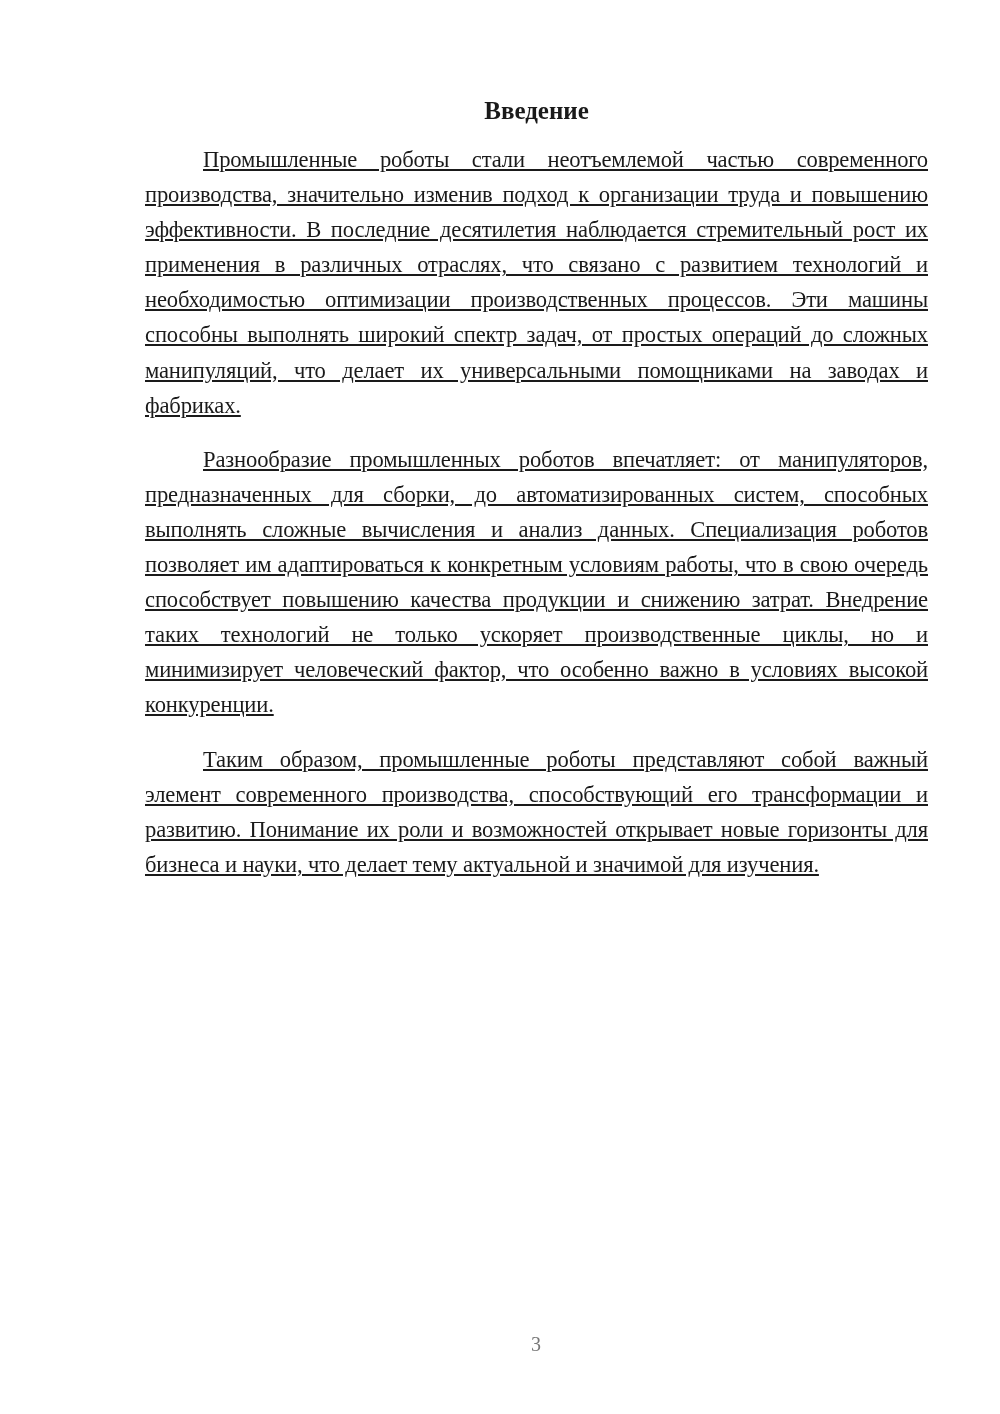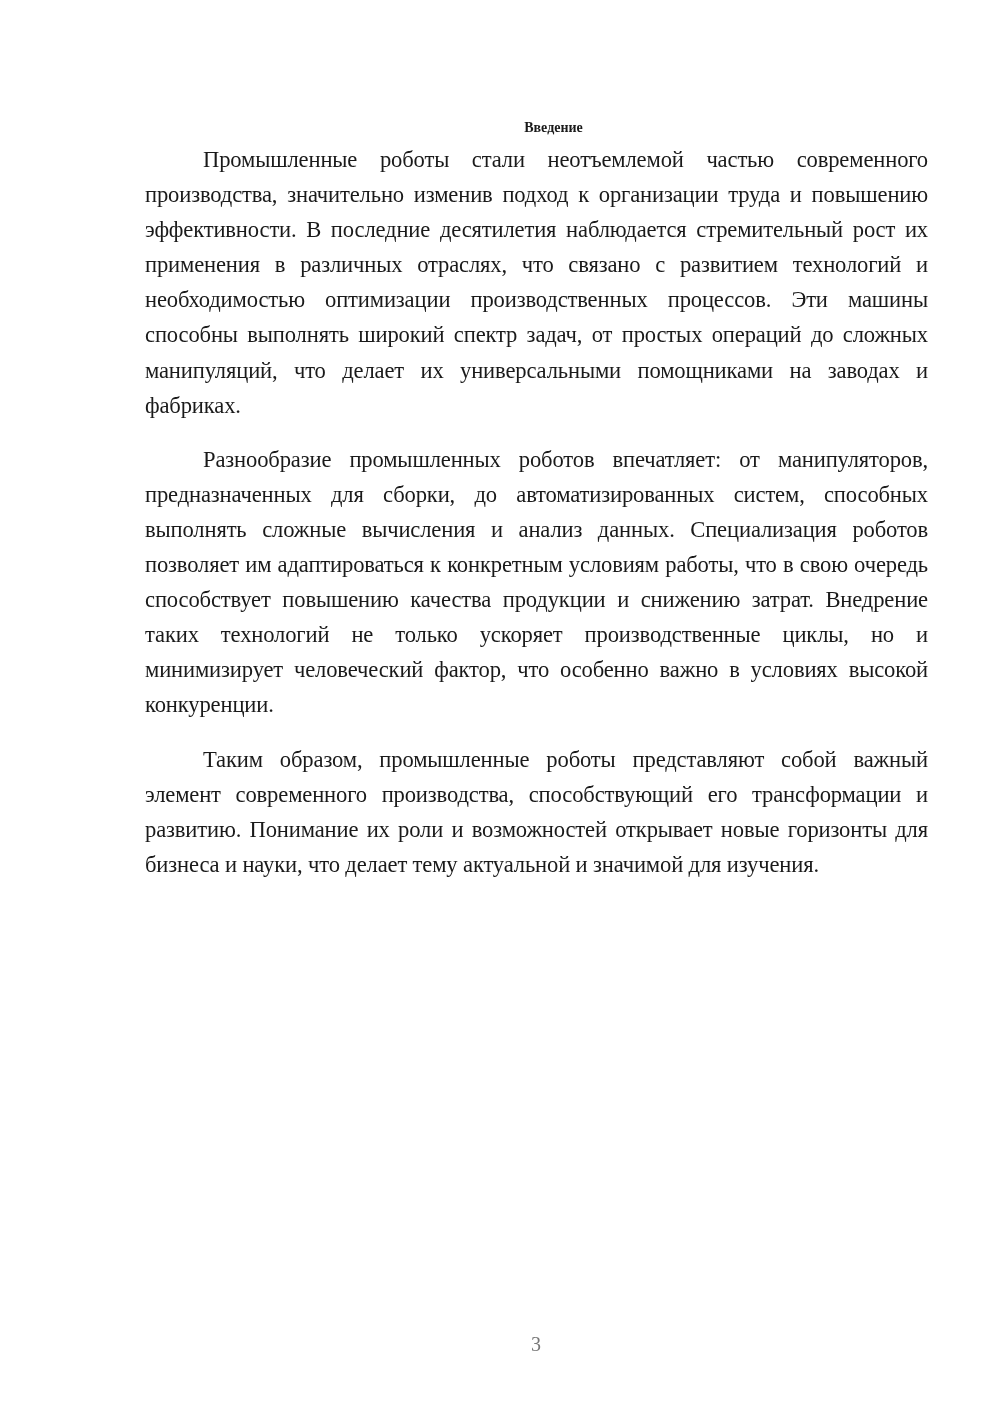--- a/index.html
+++ b/index.html
@@ -22,39 +22,40 @@
       height: 1414px;
       background: #ffffff;
     }
     .heading {
       position: absolute;
       left: 145px;
       width: 783px;
       top: 97px;
       text-align: center;
       font-weight: bold;
-      font-size: 14px;
+      font-size: 25px;
       line-height: 28px;
-      margin: 17px;
+      margin: 0;
       color: #1a1a1a;
     }
     .body-text {
       position: absolute;
       left: 145px;
       width: 783px;
       top: 142px;
     }
     .para {
       margin: 0 0 19px 0;
       font-size: 22.6px;
       line-height: 35.1px;
       text-align: justify;
       text-indent: 58px;
       letter-spacing: -0.15px;
       word-spacing: 0px;
+      text-decoration: underline;
     }
     .para.p2 { margin-top: 14px; }
     .page-number {
       position: absolute;
       left: 0;
       width: 1072px;
       top: 1333px;
       text-align: center;
       font-size: 20px;
       color: #777777;

